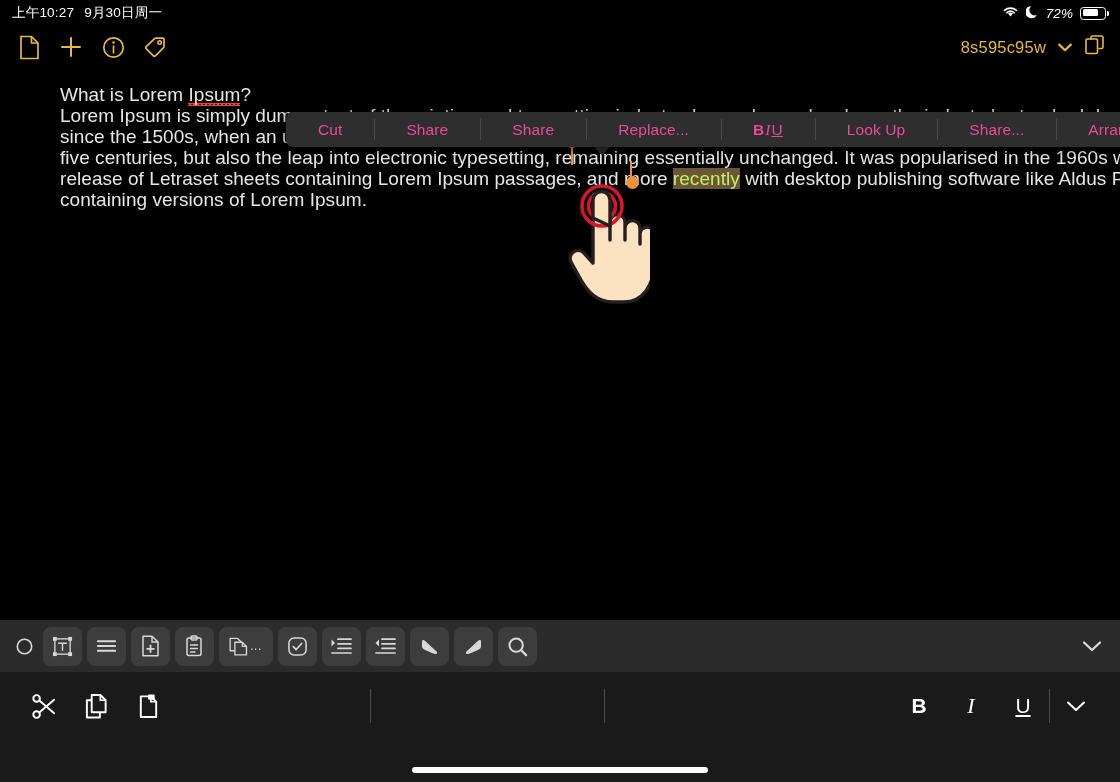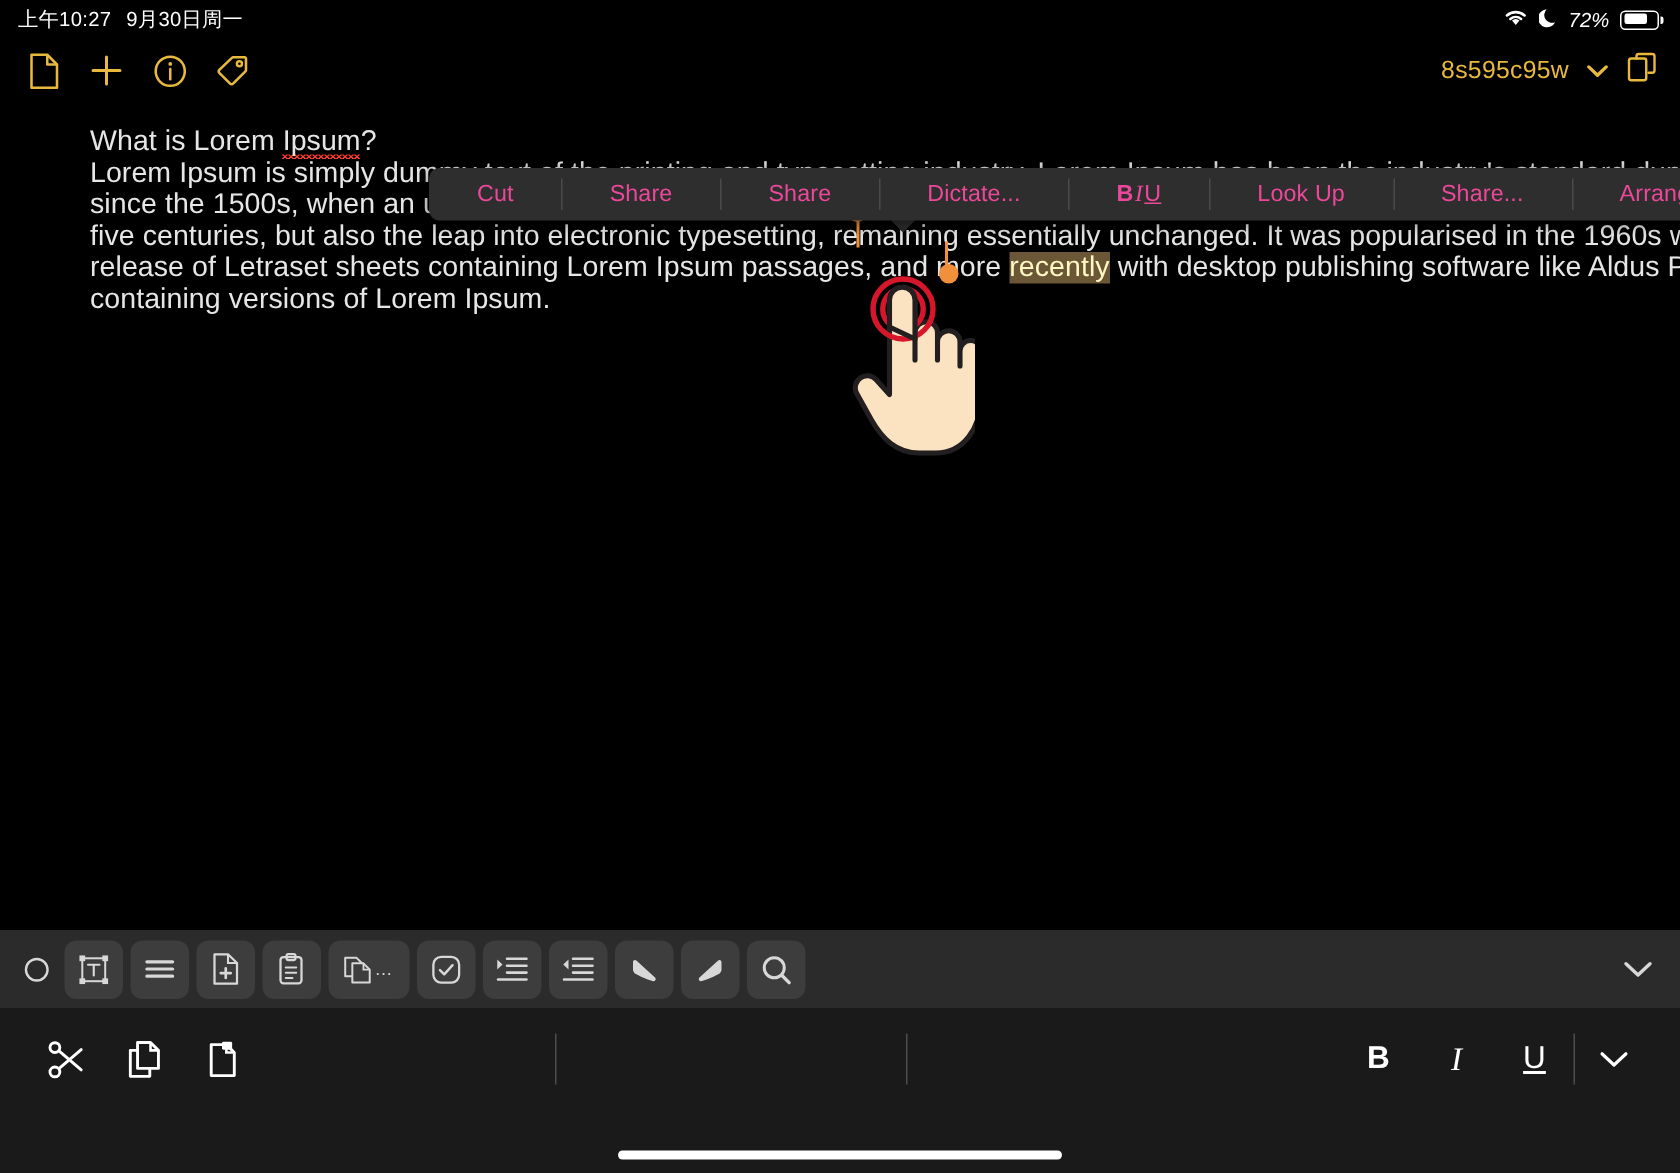--- a/index.html
+++ b/index.html
@@ -59,21 +59,21 @@
   .sp-err {
     position:relative;
     background-repeat:repeat-x;
     background-position:bottom left;
     background-size:4px 3px;
     background-image:
       linear-gradient(45deg,transparent 40%,#ff3b30 40%,#ff3b30 60%,transparent 60%),
       linear-gradient(-45deg,transparent 40%,#ff3b30 40%,#ff3b30 60%,transparent 60%);
     padding-bottom:1px;
   }
-  .sel-hl { background:#6b5636; color:#fef9c3; }
+  .sel-hl { background:#6b5636; color:#bef264; }
   .sel-bar { position:absolute; width:2px; background:#f0903a; z-index:30; }
   .sel-knob { position:absolute; width:13px; height:13px; border-radius:50%; background:#f0903a; z-index:30; }
 
   
   .ctxmenu {
     position:absolute; top:112px; left:286px; height:35px;
     background:#2e2e2e; border-radius:7px; display:flex; align-items:stretch;
     box-shadow:0 2px 10px rgba(0,0,0,.55); z-index:40; overflow:hidden;
   }
   .ctx-item {
@@ -218,21 +218,21 @@
   <div class="sel-bar" style="left:571px; top:145px; height:20px;"></div>
   <div class="sel-knob" style="left:565px; top:135px;"></div>
   <div class="sel-bar" style="left:630px; top:161px; height:20px;"></div>
   <div class="sel-knob" style="left:626px; top:176px;"></div>
 
   <div class="ctx-tail"></div>
   <div class="ctxmenu">
     <div class="ctx-item">Cut</div>
     <div class="ctx-item">Share</div>
     <div class="ctx-item">Share</div>
-    <div class="ctx-item">Dictate...</div>
+    <div class="ctx-item">Replace...</div>
     <div class="ctx-item">
       <span class="biu">
         <span class="b">B</span>
           <span class="i">I</span>
           <span class="u">U</span>
       </span>
     </div>
     <div class="ctx-item">Look Up</div>
     <div class="ctx-item">Share...</div>
     <div class="ctx-item">Arrange</div>

